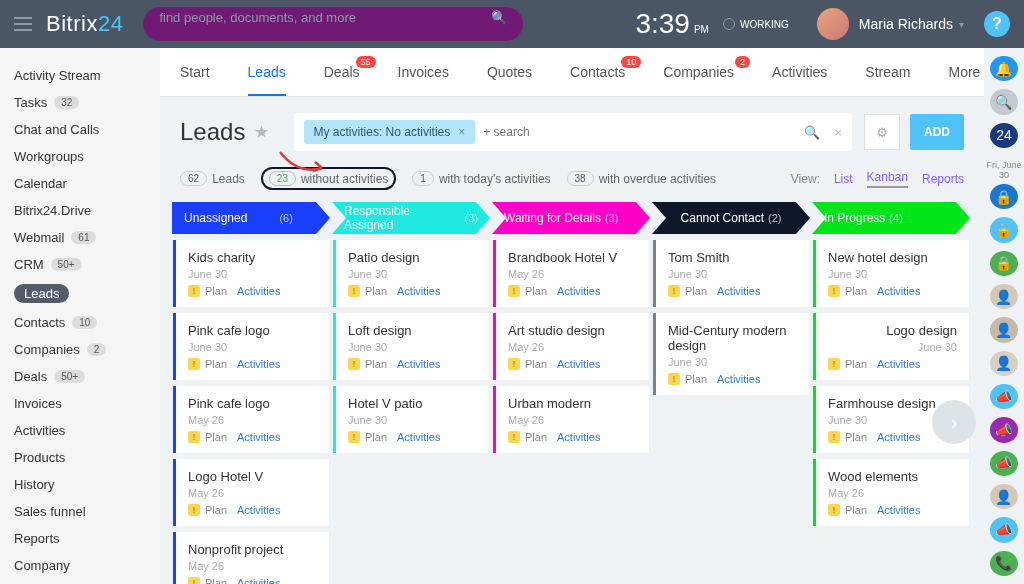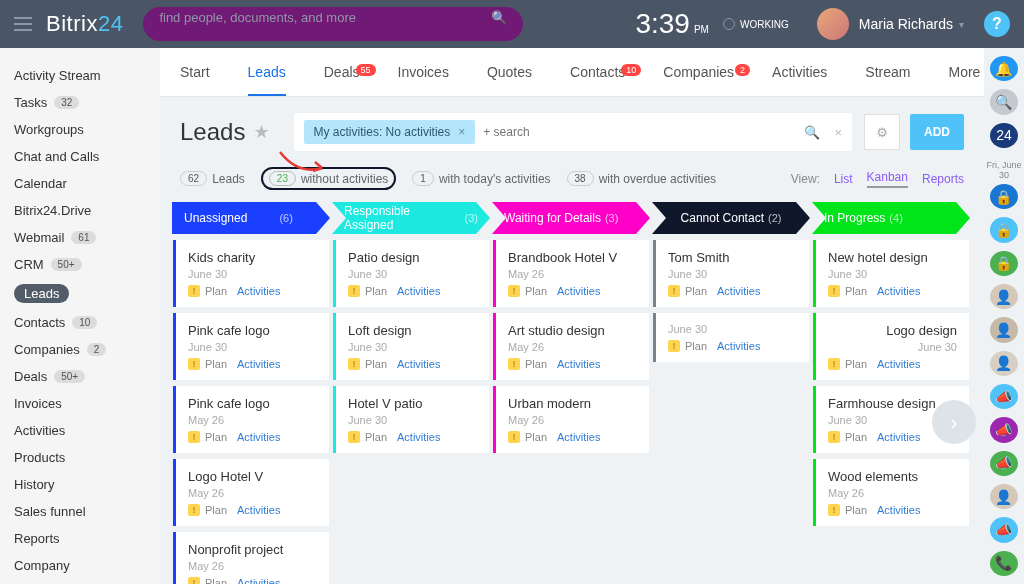--- a/index.html
+++ b/index.html
@@ -24,21 +24,21 @@
 .layout{display:flex;height:calc(100vh - 48px)}
 .sidebar{width:160px;padding:14px 0;background:#f5f5f5}
 .sidebar .item{padding:6px 14px;font-size:13px;color:#333;cursor:pointer;display:flex;align-items:center}
 .sidebar .item .pill{background:#dcdcdc;color:#555;border-radius:9px;font-size:10px;padding:1px 7px;margin-left:7px}
 .sidebar .item.active span:first-child{background:#535c69;color:#fff;border-radius:10px;padding:2px 10px}
 .main{flex:1;background:#eef2f4;overflow:auto}
 .tabs{background:#fff;display:flex;align-items:center;padding:0 20px;border-bottom:1px solid #e3e7ea}
 .tab{padding:16px 0;margin-right:38px;font-size:14px;color:#555;cursor:pointer;position:relative}
 .tab.active{color:#1a73e8}
 .tab.active::after{content:"";position:absolute;left:0;right:0;bottom:0;height:2px;background:#1a73e8}
-.tab .badge{position:absolute;top:16px;right:-16px;background:#f44;color:#fff;font-size:9px;border-radius:8px;padding:1px 5px}
+.tab .badge{position:absolute;top:8px;right:-16px;background:#f44;color:#fff;font-size:9px;border-radius:8px;padding:1px 5px}
 .tabs .more{margin-left:auto;margin-right:0;display:flex;align-items:center}
 .header{display:flex;align-items:center;padding:16px 20px}
 .header h1{font-size:24px;font-weight:400;color:#333}
 .header .star{color:#bbb;margin-left:8px;font-size:18px}
 .filterbox{flex:1;background:#fff;height:38px;margin-left:24px;border-radius:2px;display:flex;align-items:center;padding:0 10px}
 .filter-tag{background:#b3e5fc;color:#30586d;padding:5px 10px;border-radius:2px;font-size:12px;display:flex;align-items:center}
 .filter-tag .x{margin-left:8px;color:#6b8a98;cursor:pointer}
 .filterbox input{border:0;outline:0;margin-left:8px;font-size:12px;color:#999;flex:1}
 .filterbox .icons{color:#bbb;font-size:13px}
 .filterbox .icons span{margin-left:10px;cursor:pointer}
@@ -102,24 +102,24 @@
 <div class="layout">
   <div class="sidebar" id="sidebar">
       <div class="item">
         <span>Activity Stream</span>
       </div>
       <div class="item">
         <span>Tasks</span>
         <span class="pill">32</span>
       </div>
       <div class="item">
+        <span>Chat and Calls</span>
+      </div>
+      <div class="item">
         <span>Workgroups</span>
-      </div>
-      <div class="item">
-        <span>Chat and Calls</span>
       </div>
       <div class="item">
         <span>Calendar</span>
       </div>
       <div class="item">
         <span>Bitrix24.Drive</span>
       </div>
       <div class="item">
         <span>Webmail</span>
         <span class="pill">61</span>
@@ -353,20 +353,21 @@
             <div class="card" style="border-left-color: rgb(122, 130, 139);">
               <div class="ttl">Tom Smith</div>
               <div class="date">June 30</div>
               <div class="acts">
                 <span class="warn">!</span>
                 <span class="plan">Plan</span>
                 <span class="act">Activities</span>
               </div>
             </div>
             <div class="card" style="border-left-color: rgb(122, 130, 139);">
+              <div class="ttl">Mid-Century modern design</div>
               <div class="date">June 30</div>
               <div class="acts">
                 <span class="warn">!</span>
                 <span class="plan">Plan</span>
                 <span class="act">Activities</span>
               </div>
             </div>
           </div>
         </div>
         <div class="col">

